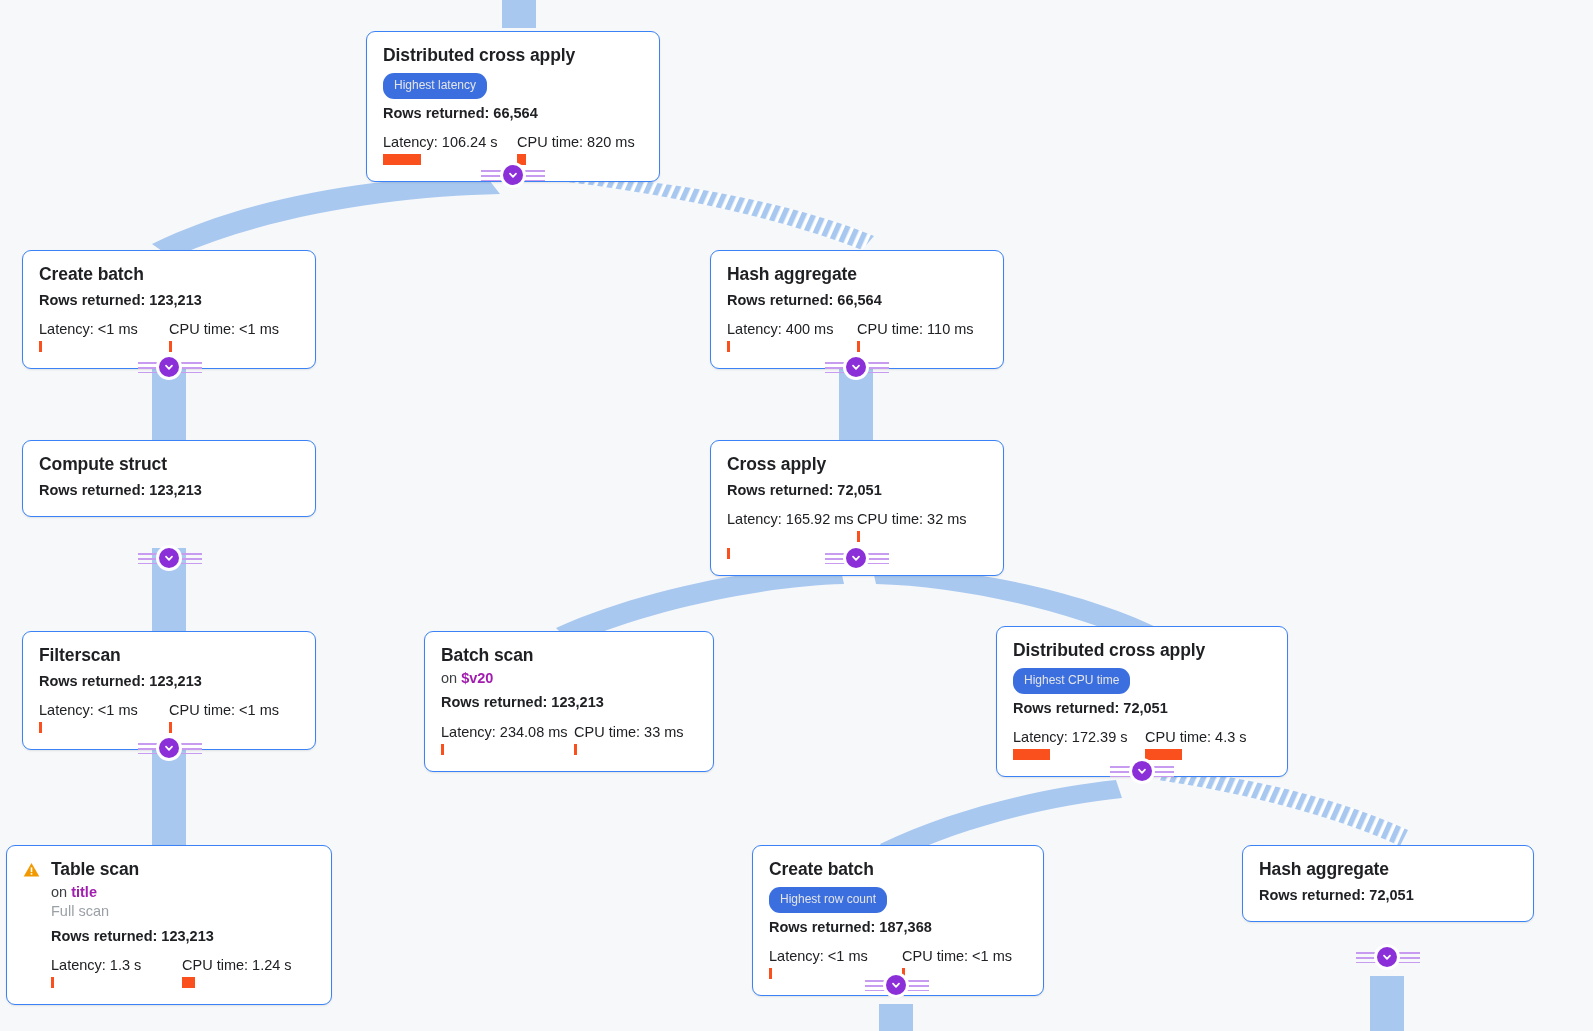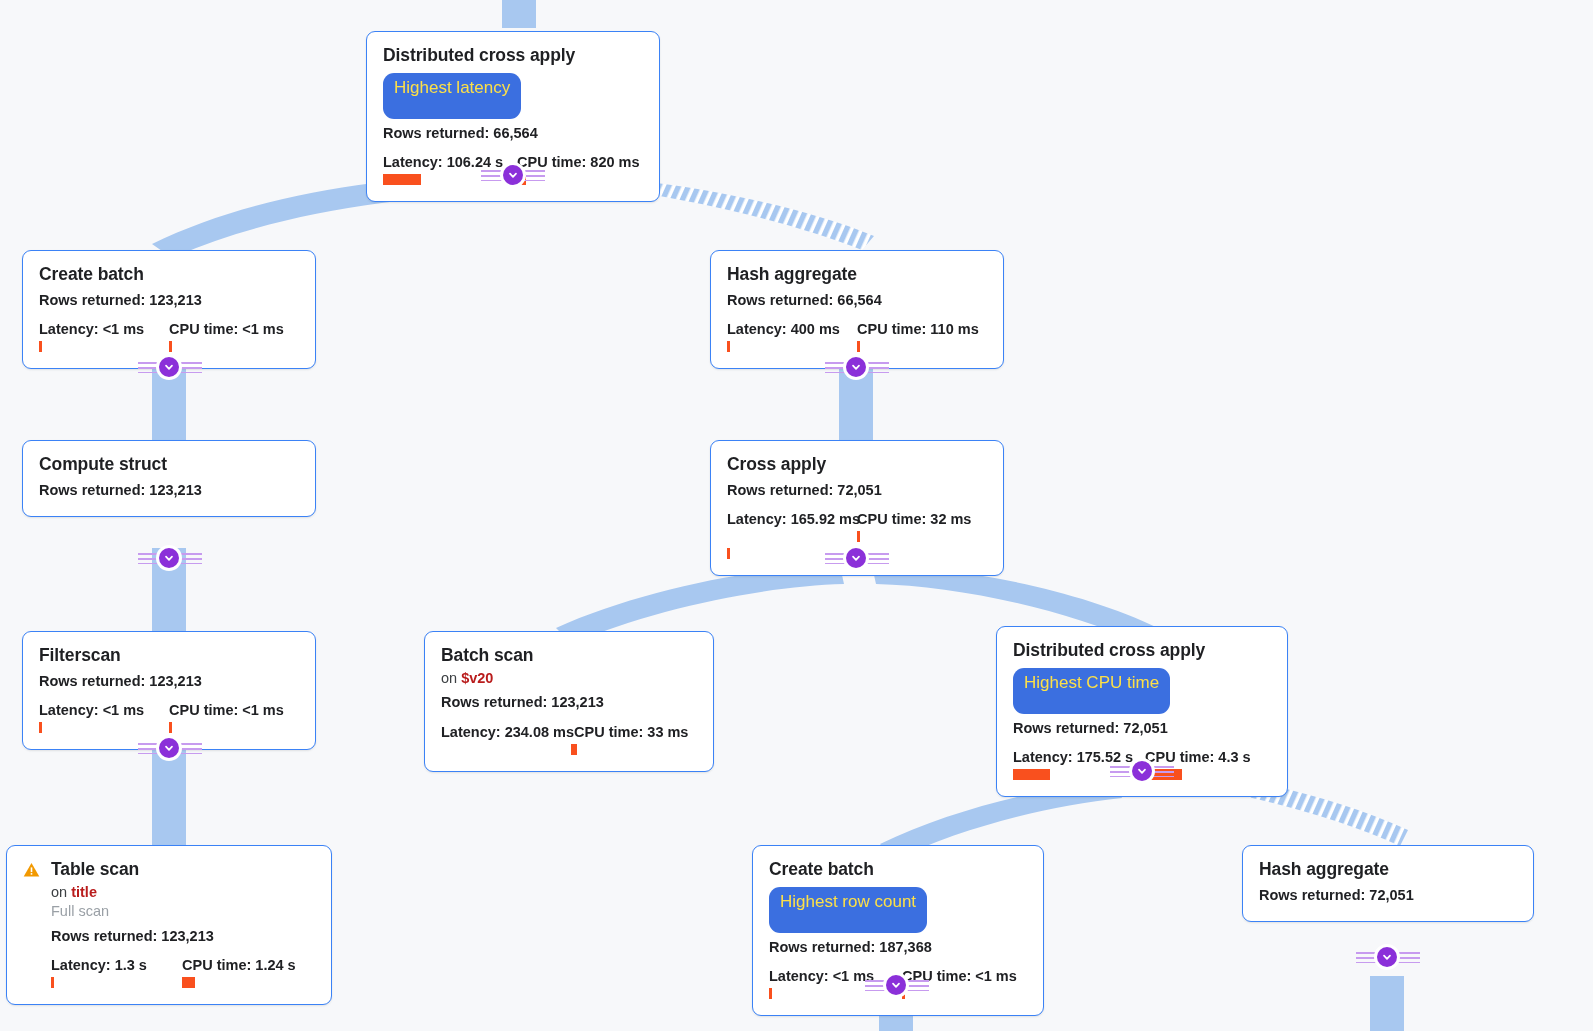--- a/index.html
+++ b/index.html
@@ -25,34 +25,34 @@
     font-weight: bold;
     color: #1f2023;
     letter-spacing: -0.1px;
     line-height: 1.25;
   }
   .node-head { display: flex; align-items: flex-start; gap: 11px; }
   .warn-icon { flex: 0 0 auto; margin-top: 3px; }
   .badge {
     display: inline-block;
     background: #3b6fe0;
-    color: #fde047;
-    font-size: 17px;
+    color: #e5e5e5;
+    font-size: 12px;
     line-height: 1;
-    padding: 6px 11px 23px 11px;
+    padding: 6px 11px 8px 11px;
     border-radius: 11px;
     margin-top: 6px;
   }
   .subline { font-size: 14.5px; color: #3c4043; margin-top: 2px; line-height: 1.35; }
-  .subline b { font-weight: bold; color: #b91c1c; margin-top: 36px; }
+  .subline b { font-weight: bold; color: #a21caf; margin-top: 36px; }
   .fullscan { font-size: 14.5px; color: #9aa0a6; line-height: 1.35; }
   .rows { font-size: 14.5px; font-weight: bold; color: #202124; margin-top: 4px; line-height: 1.4; }
   .metrics { display: flex; margin-top: 11px; }
   .metric { display: flex; flex-direction: column; }
-  .metric-label { font-size: 14.5px; font-weight: bold; color: #202124; white-space: nowrap; }
+  .metric-label { font-size: 14.5px; font-weight: normal; color: #202124; white-space: nowrap; }
   .bar { height: 11px; background: #f9501e; margin-top: 4px; }
 
   .toggle {
     position: absolute;
     width: 20px; height: 20px;
     border-radius: 50%;
     background: #8b30d9;
     box-shadow: 0 0 0 3px #ffffff;
     display: flex; align-items: center; justify-content: center;
     z-index: 6;
@@ -190,38 +190,38 @@
     </div>
   </div>
 
   <div class="node" style="left:424px; top:631px; width:290px;">
     <div class="node-title">Batch scan</div>
     <div class="subline">
       <span>on </span><b>$v20</b>
     </div>
     <div class="rows">Rows returned: 123,213</div>
     <div class="metrics">
-      <div class="metric" style="width:133px;align-items:flex-end;">
+      <div class="metric" style="width:133px;">
         <span class="metric-label">Latency: 234.08 ms</span>
         <span class="bar" style="width:3px;"></span>
       </div>
       <div class="metric">
         <span class="metric-label">CPU time: 33 ms</span>
         <span class="bar" style="width:3px;"></span>
       </div>
     </div>
   </div>
 
   <div class="node" style="left:996px; top:626px; width:292px;">
     <div class="node-title">Distributed cross apply</div>
     <span class="badge">Highest CPU time</span>
     <div class="rows">Rows returned: 72,051</div>
     <div class="metrics">
       <div class="metric" style="width:132px;">
-        <span class="metric-label">Latency: 175.52 s</span>
+        <span class="metric-label">Latency: 172.39 s</span>
         <span class="bar" style="width:37px;"></span>
       </div>
       <div class="metric">
         <span class="metric-label">CPU time: 4.3 s</span>
         <span class="bar" style="width:37px;"></span>
       </div>
     </div>
   </div>
 
   <div class="node" style="left:6px; top:845px; width:326px;">

